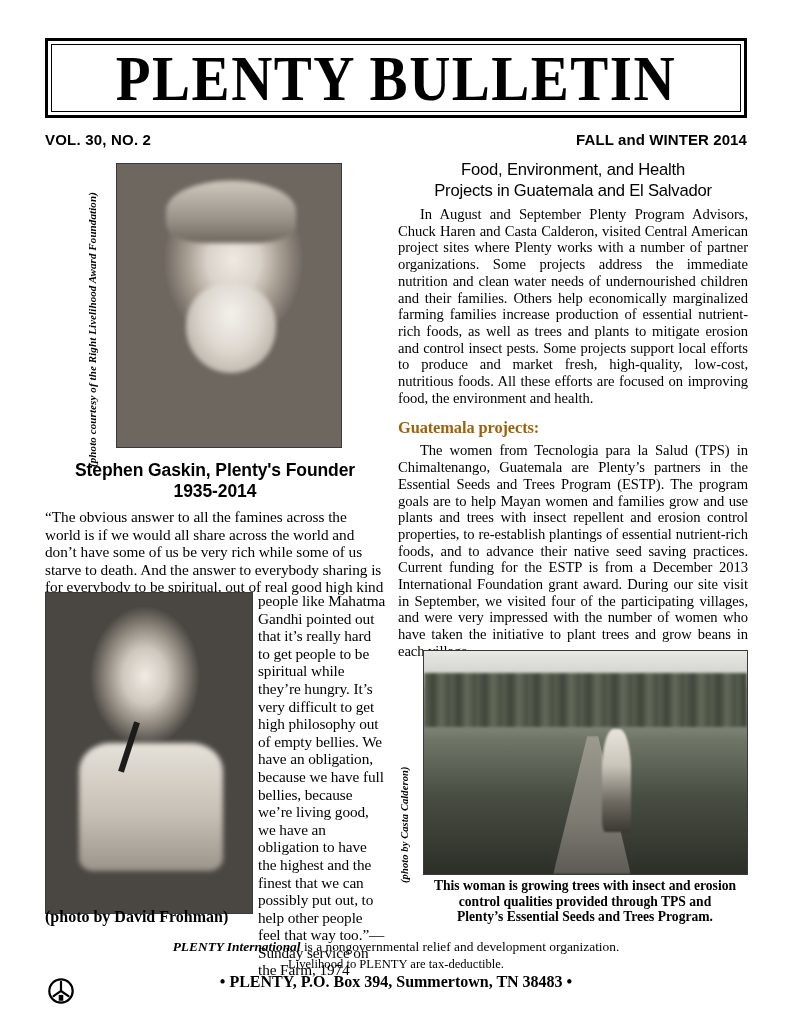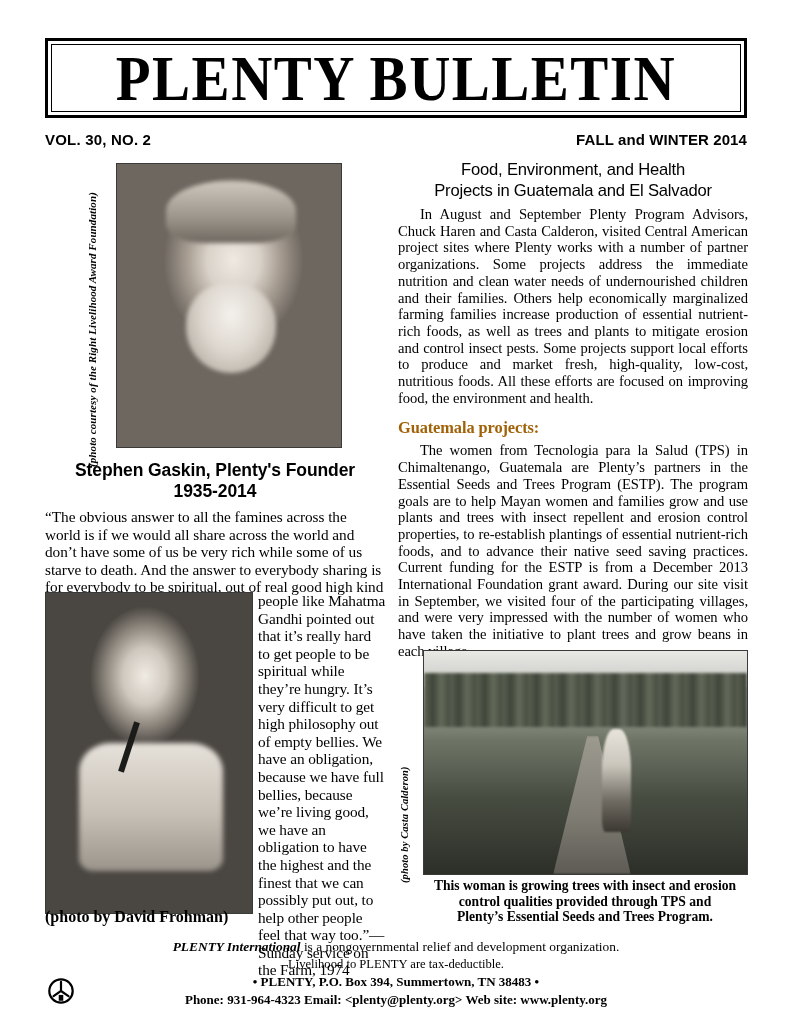--- a/index.html
+++ b/index.html
@@ -317,21 +317,21 @@
     width: 702px;
     text-align: center;
     line-height: 17.5px;
   }
   .footer-line1 { font-size: 13.4px; }
   .footer-line1 .org {
     font-weight: 700;
     font-style: italic;
   }
   .footer-line2 { font-size: 12.6px; }
-  .footer-line3 { font-size: 13px; font-weight: 700; }
+  .footer-line3 { font-size: 16px; font-weight: 700; }
   .footer-line4 { font-size: 13px; font-weight: 700; }
 
   .logo-wheel {
     position: absolute;
     left: 48px;
     top: 978px;
     width: 26px;
     height: 26px;
   }
 </style>
@@ -406,21 +406,20 @@
     <span>control qualities provided through TPS and</span><br>
     <span>Plenty’s Essential Seeds and Trees Program.</span>
   </div>
 
   <div class="footer">
     <div class="footer-line1">
       <span class="org">PLENTY International</span><span> is a nongovernmental relief and development organization.</span>
     </div>
     <div class="footer-line2">Livelihood to PLENTY are tax-deductible.</div>
     <div class="footer-line3">• PLENTY, P.O. Box 394, Summertown, TN 38483 •</div>
-    <div class="footer-line4">Phone: 931-964-4323   Email: &lt;plenty@plenty.org&gt;   Web site: www.plenty.org</div>
   </div>
 
   <svg class="logo-wheel" viewBox="0 0 40 40">
     <circle cx="20" cy="20" r="18" fill="none" stroke="#000" stroke-width="3.4"></circle>
     <path d="M20 6 L20 20 L8.5 28 M20 20 L31.5 28" fill="none" stroke="#000" stroke-width="3.4" stroke-linecap="round"></path>
     <rect x="16.5" y="26" width="7" height="9" fill="#000"></rect>
   </svg>
 
 </div>
 

